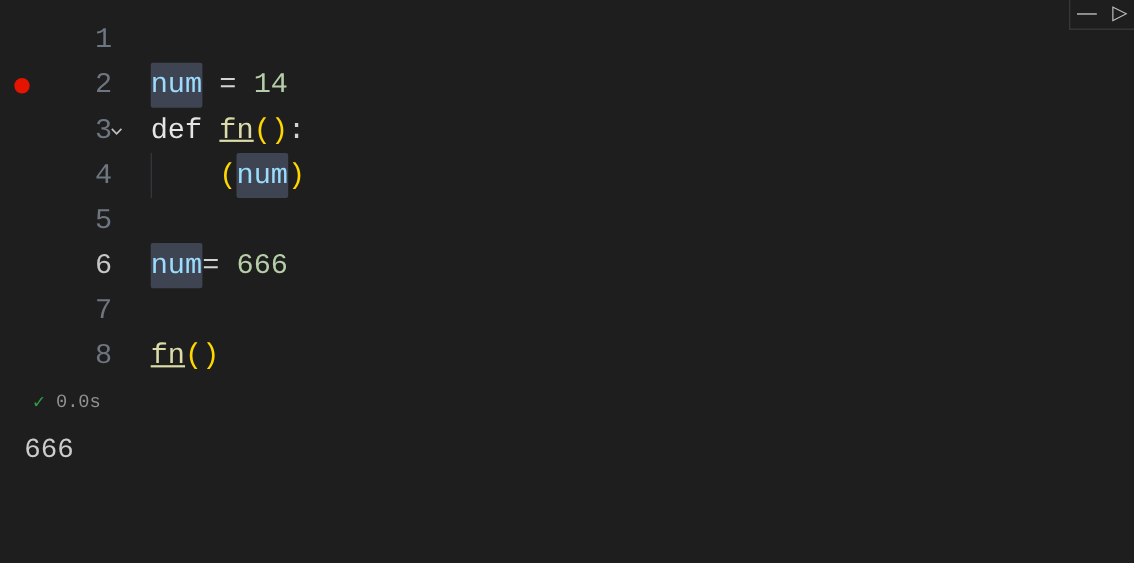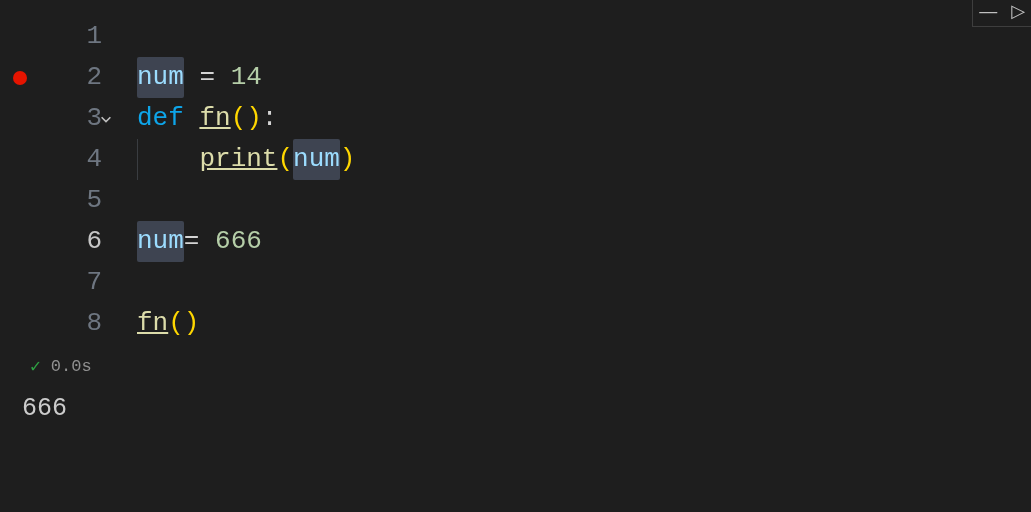--- a/index.html
+++ b/index.html
@@ -60,21 +60,21 @@
       display: flex;
       align-items: center;
     }
     .highlight {
       background: #3e4451;
       border-radius: 2px;
     }
     .tk-var { color: #9cdcfe; }
     .tk-op  { color: #d4d4d4; }
     .tk-num { color: #b5cea8; }
-    .tk-kw  { color: #0ea5e9; }
+    .tk-kw  { color: #e5e5e5; }
     .tk-fn  { color: #dcdcaa; text-decoration: underline; }
     .tk-par { color: #ffd700; }
     .indent-guide {
       border-left: 1px solid #3a3d41;
       padding-left: 0;
       display: inline-block;
       height: 41px;
     }
     .status-line {
       display: flex;
@@ -142,21 +142,21 @@
         <svg width="14" height="14" viewBox="0 0 16 16">
           <path fill="none" stroke="#c0c0c0" stroke-width="1.8" d="M3 6 L8 11 L13 6"></path>
         </svg>
       </div>
       <div class="code"><span class="tk-kw">def</span><span class=""> </span><span class="tk-fn">fn</span><span class="tk-par">(</span><span class="tk-par">)</span><span class="tk-op">:</span></div>
     </div>
     <div class="line">
       <div class="breakpoint-col"></div>
       <div class="line-number">4</div>
       <div class="fold-col"></div>
-      <div class="code"><span class="indent-guide"></span><span style="margin-left: -1px;">    </span><span class="tk-fn">print</span><span class="tk-par">(</span><span class="tk-var highlight">num</span><span class="tk-par">)</span></div>
+      <div class="code"><span class="indent-guide"></span><span style="margin-left: -1px;">    </span><span class="tk-par">(</span><span class="tk-var highlight">num</span><span class="tk-par">)</span></div>
     </div>
     <div class="line">
       <div class="breakpoint-col"></div>
       <div class="line-number">5</div>
       <div class="fold-col"></div>
       <div class="code"></div>
     </div>
     <div class="line">
       <div class="breakpoint-col"></div>
       <div class="line-number active">6</div>

